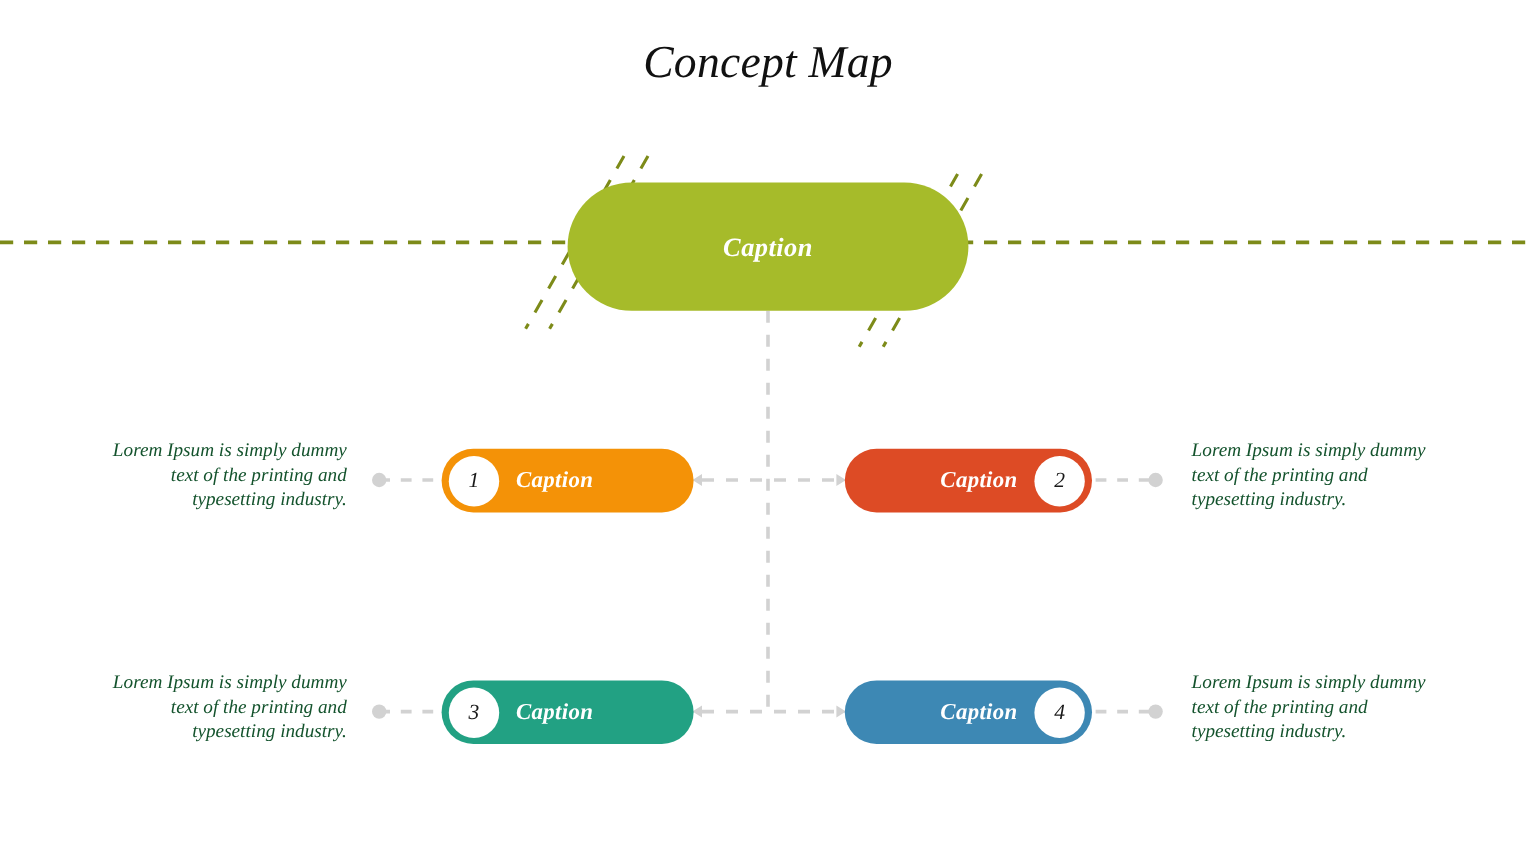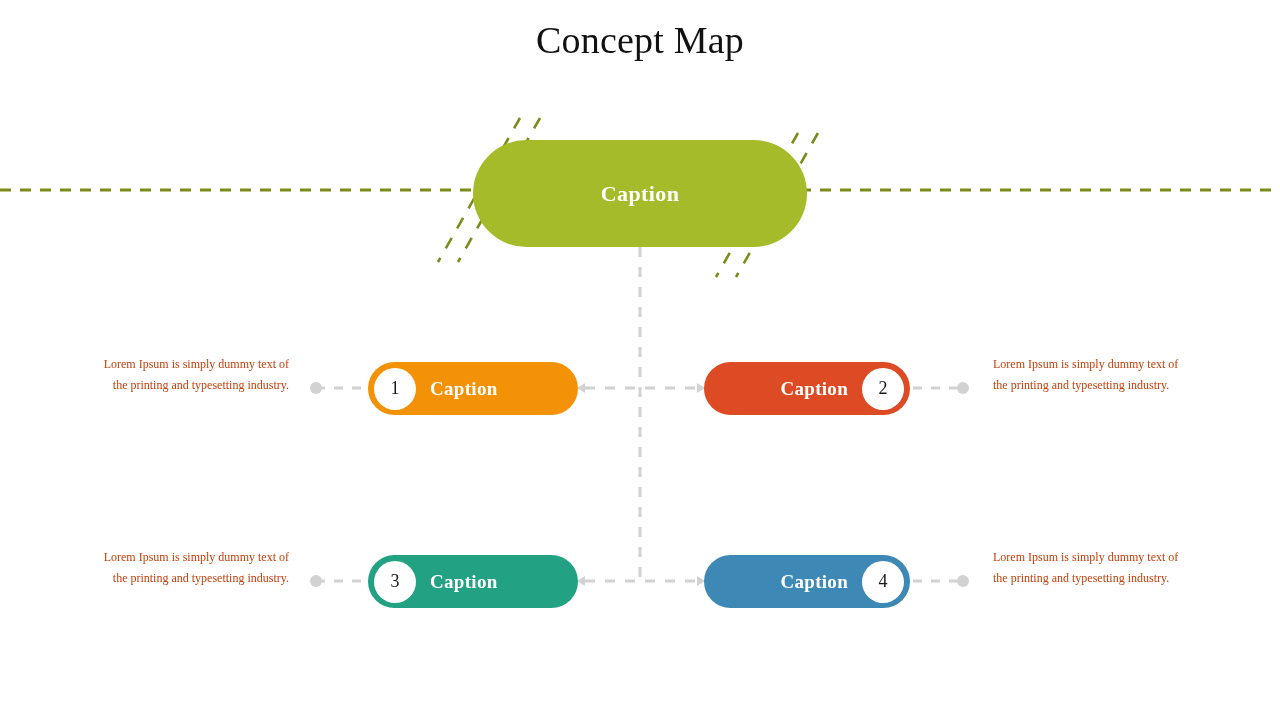--- a/index.html
+++ b/index.html
@@ -10,23 +10,24 @@
   body {
     width: 1280px;
     height: 720px;
     position: relative;
     overflow: hidden;
     font-family: "Liberation Serif", "DejaVu Serif", serif;
   }
 
   #stage {
     position: absolute;
-    left: 0; top: 0;
+    left: 0; top: 12px;
     width: 1280px;
     height: 684px;
+    font-style: italic;
   }
 
   
   .page-title {
     position: absolute;
     left: 0;
     top: 17px;
     width: 1280px;
     text-align: center;
     font-family: "Liberation Serif", "DejaVu Serif", serif;
@@ -108,23 +109,23 @@
   #node-1 { left: 368px; top: 362px; width: 210px; background: #f49207; }
   #node-2 { left: 704px; top: 362px; width: 206px; background: #dd4b25; }
   #node-3 { left: 368px; top: 555px; width: 210px; background: #22a183; }
   #node-4 { left: 704px; top: 555px; width: 206px; background: #3d88b4; }
 
   
   .desc {
     position: absolute;
     width: 196px;
     font-family: "Liberation Serif", "DejaVu Serif", serif;
-    font-size: 12px;
+    font-size: 16px;
     line-height: 20.5px;
-    color: #c2410c;
+    color: #14532d;
   }
   .desc.left { text-align: right; left: 93px; }
   .desc.right { text-align: left; left: 993px; }
 
   #desc-1 { top: 354px; }
   #desc-2 { top: 354px; }
   #desc-3 { top: 547px; }
   #desc-4 { top: 547px; }
 </style>
 </head>

